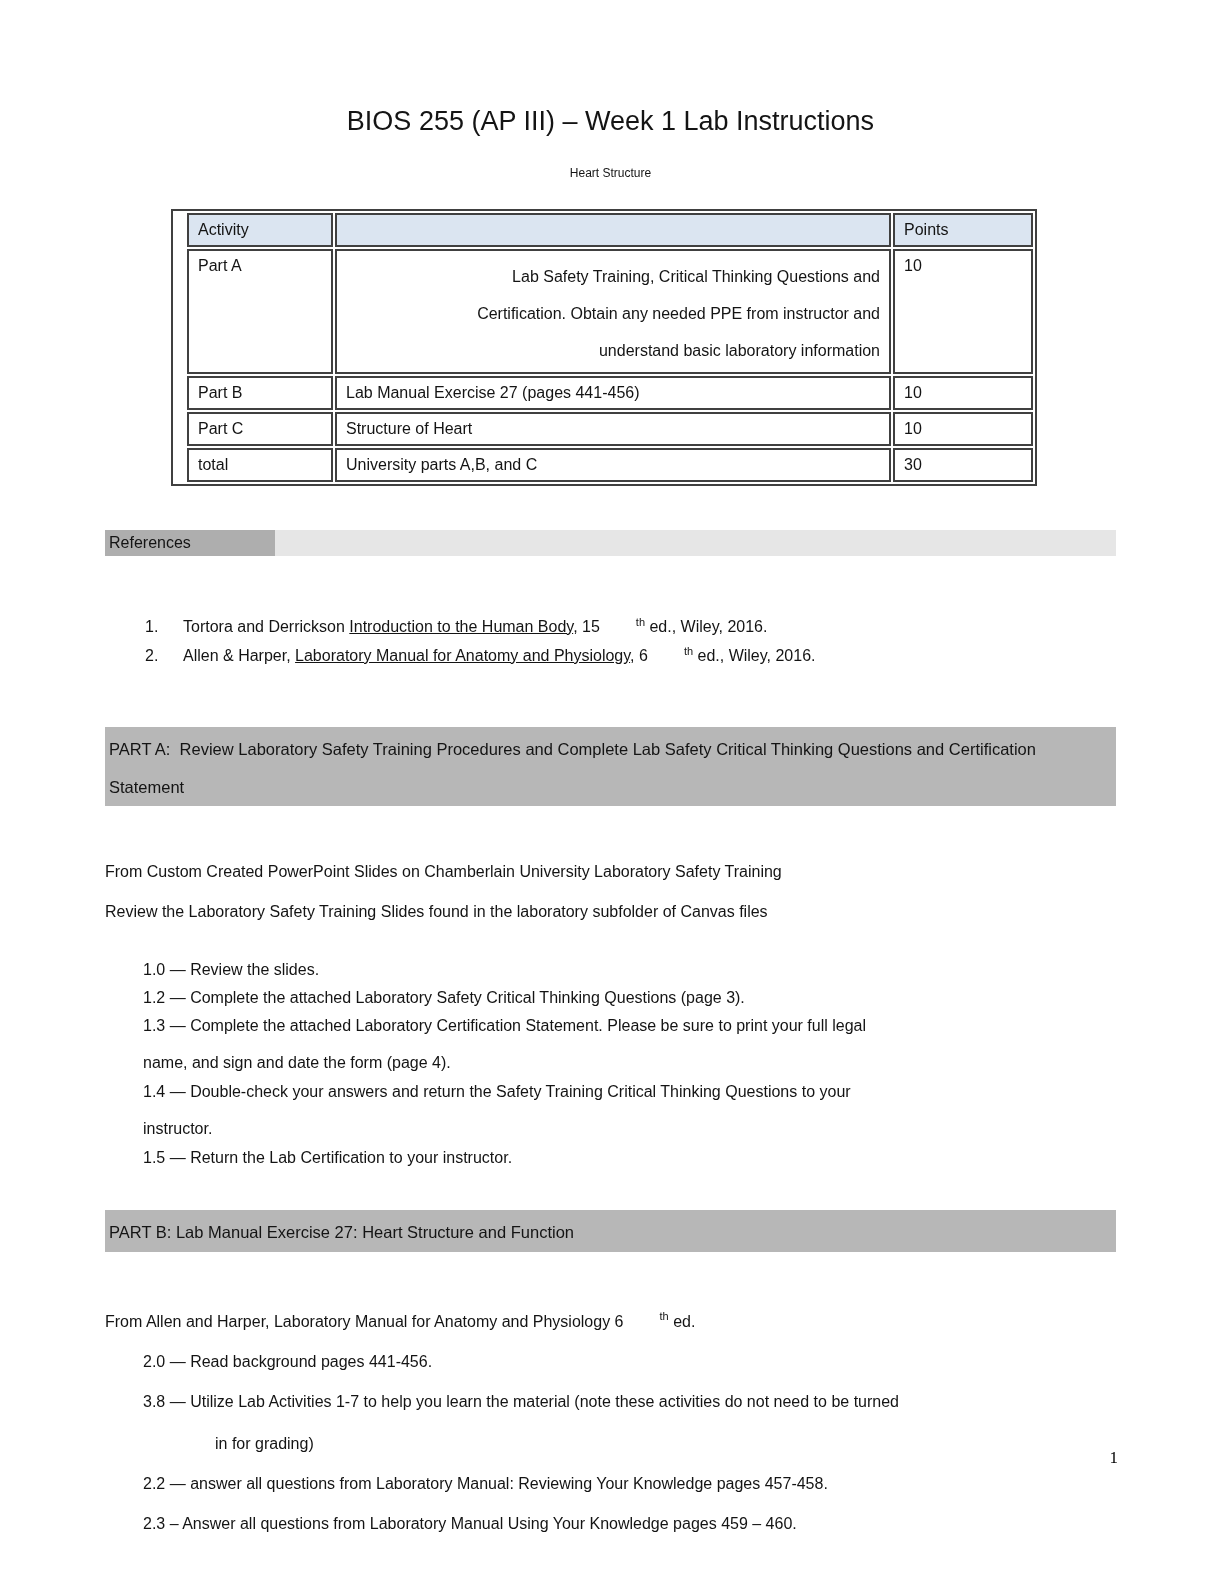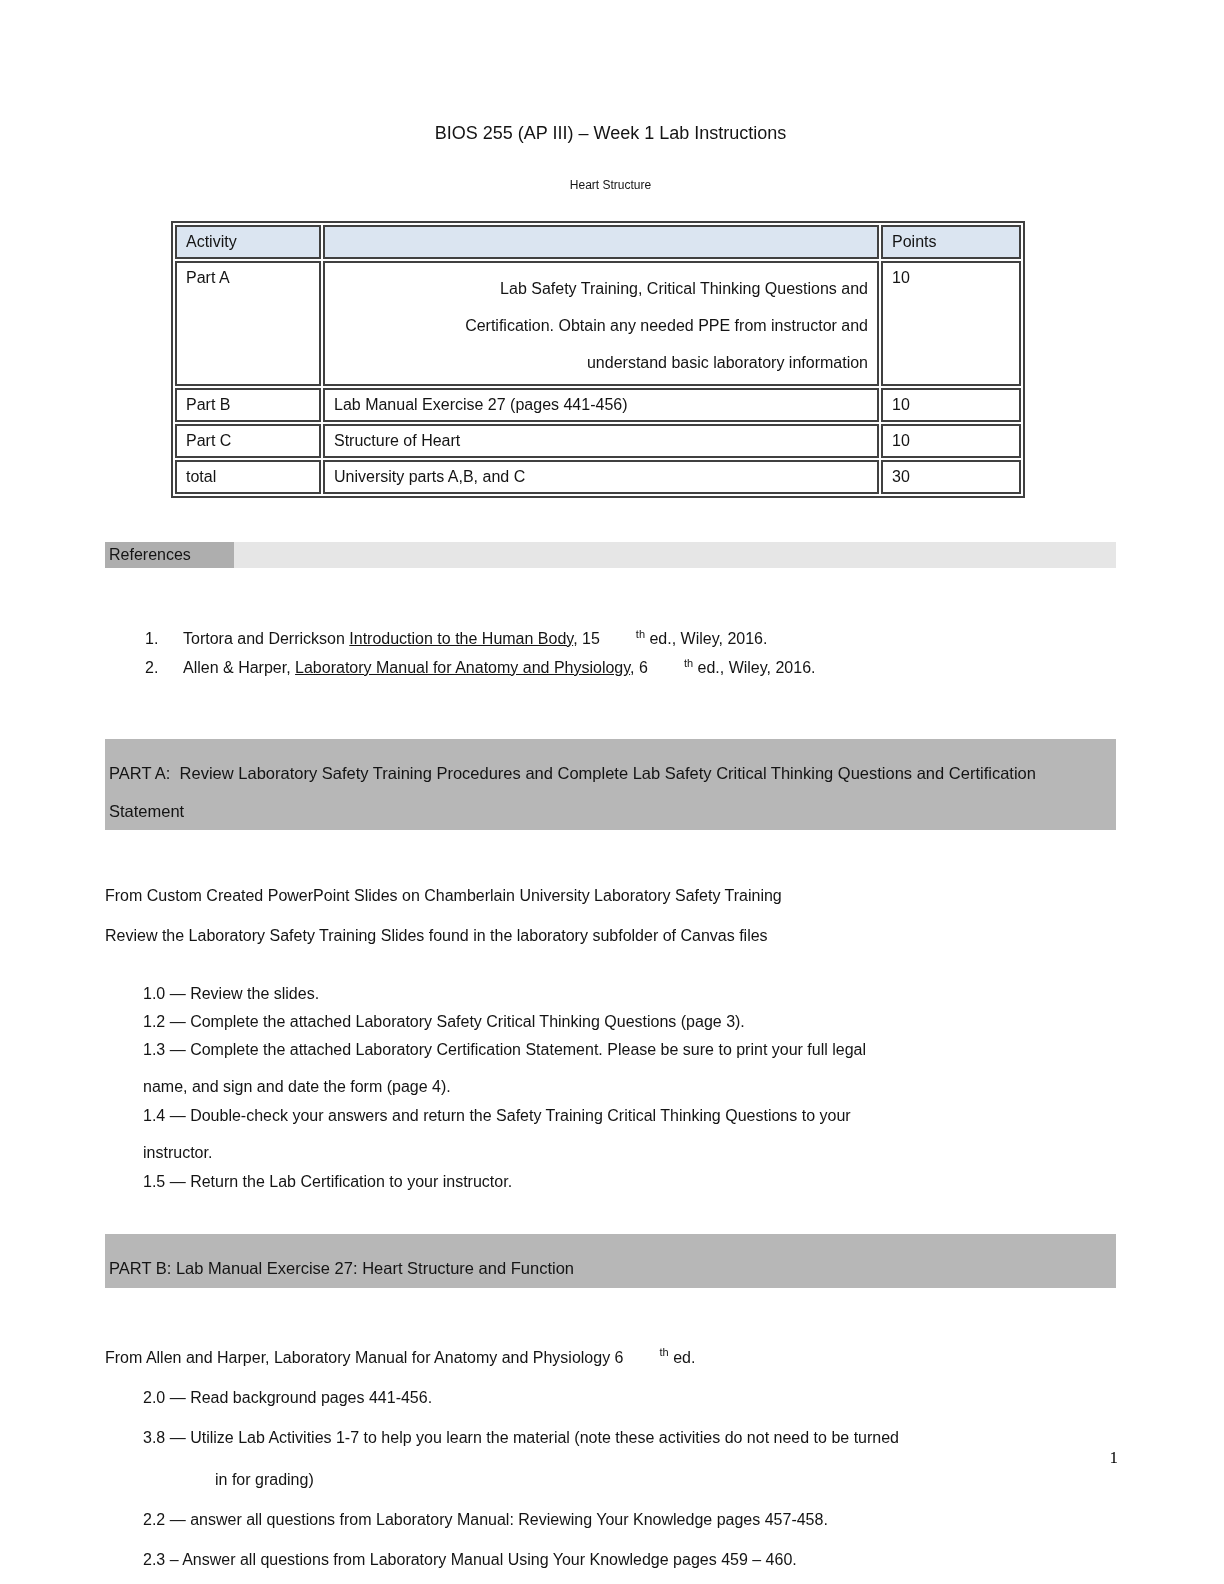--- a/index.html
+++ b/index.html
@@ -11,32 +11,33 @@
     background: #ffffff;
     box-sizing: border-box;
     padding: 104px 108px 0 105px;
     font-family: "Liberation Sans", sans-serif;
     font-size: 16px;
     color: #141414;
     overflow: hidden;
   }
 
   
-  .title { text-align: center; font-size: 18px; font-weight: 400; margin: 16px; line-height: 26px; }
+  .title { text-align: center; font-size: 27px; font-weight: 400; margin: 4px; line-height: 26px; }
   .subtitle { text-align: center; font-size: 12px; font-weight: 400; margin: 27px 0 0 0; line-height: 25px; }
 
   
   table.points {
     border-collapse: separate;
     border-spacing: 2px;
     border: 2px solid #404040;
     margin: 23px 0 0 66px;
     width: 848px;
     table-layout: fixed;
     background: #ffffff;
+    padding-left: 12px;
   }
   table.points td {
     border: 2px solid #404040;
     padding: 2px 9px 3px 9px;
     vertical-align: top;
     line-height: 25px;
     font-size: 16px;
     background: #ffffff;
   }
   table.points tr.hdr td { background: #dbe5f1; }
@@ -50,38 +51,38 @@
   
   .refbar {
     margin-top: 44px;
     height: 26px;
     background: #e6e6e6;
     line-height: 26px;
   }
   .reflabel {
     display: inline-block;
     box-sizing: border-box;
-    width: 129px;
+    width: 170px;
     height: 26px;
     padding-left: 4px;
     background: #aeaeae;
   }
 
   
   .refs { margin-top: 56px; }
   .ref { margin-left: 40px; line-height: 29px; }
   .refnum { display: inline-block; width: 38px; }
   .booktitle { text-decoration: underline; }
   sup { font-size: 11px; line-height: 0; padding-left: 36px; }
 
   
   .sectionbar {
     background: #b7b7b7;
     line-height: 37.5px;
-    padding: 16px 8px 0 4px;
+    padding: 4px 8px 0 4px;
     font-size: 16.5px;
   }
   .bar-a { margin-top: 57px; }
   .bar-b { margin-top: 38px; }
 
   
   .para { line-height: 28px; margin: 0; }
   .intro1 { margin-top: 52px; }
   .intro2 { margin-top: 12px; }
   .steps-a { margin-top: 30px; }

